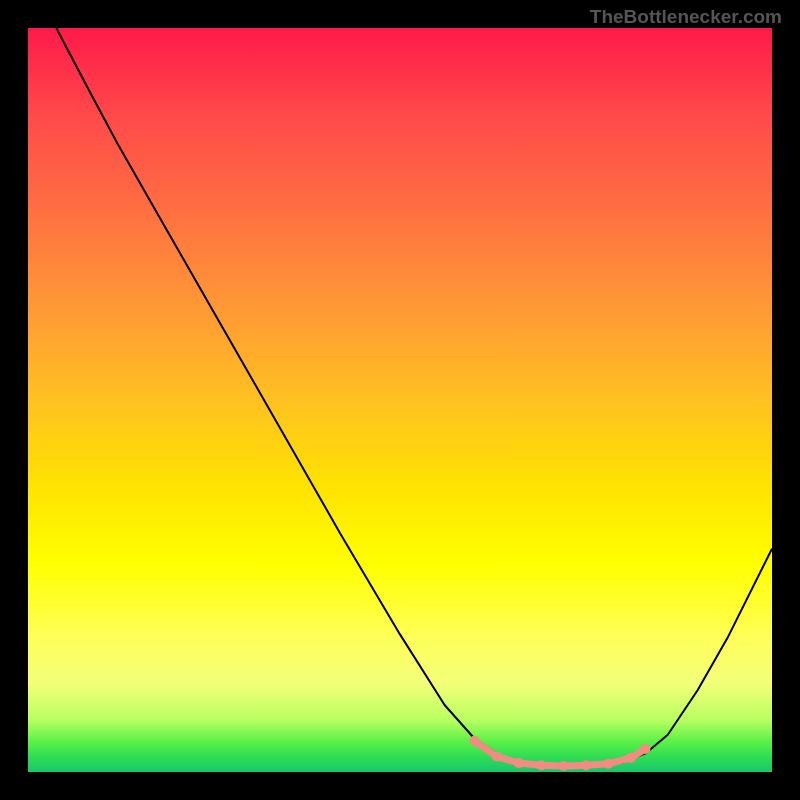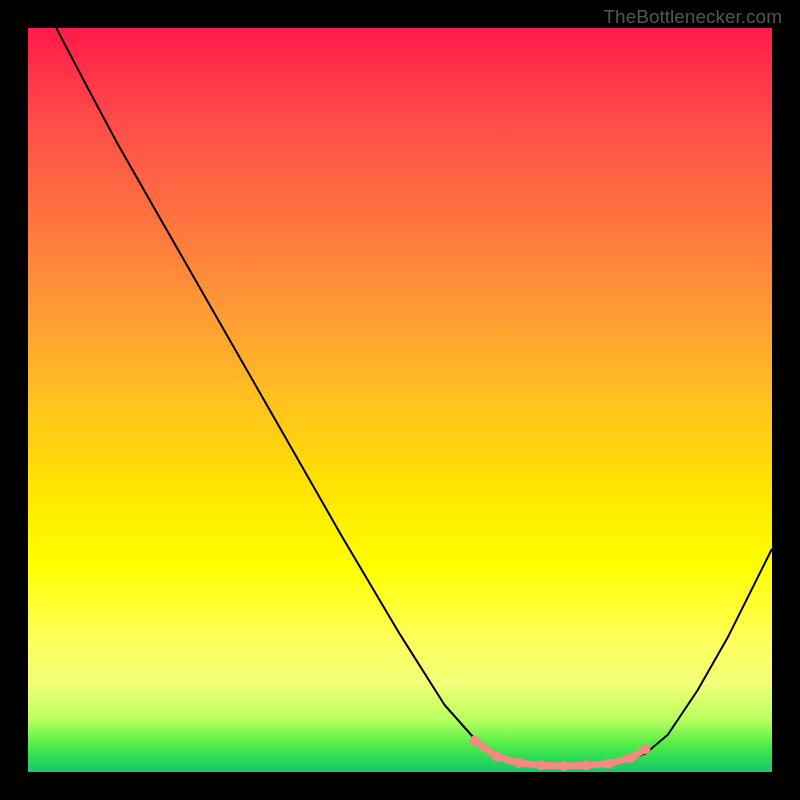--- a/index.html
+++ b/index.html
@@ -16,21 +16,21 @@
     width: 800px;
     height: 800px;
     background: #000;
   }
   .attribution {
     position: absolute;
     top: 6px;
     right: 18px;
     color: #555;
     font-size: 19px;
-    font-weight: normal;
+    font-weight: bold;
     z-index: 10;
   }
   .plot-area {
     position: absolute;
     left: 28px;
     top: 28px;
     width: 744px;
     height: 744px;
     background: linear-gradient(to bottom,
       #ff1a49 0%,

